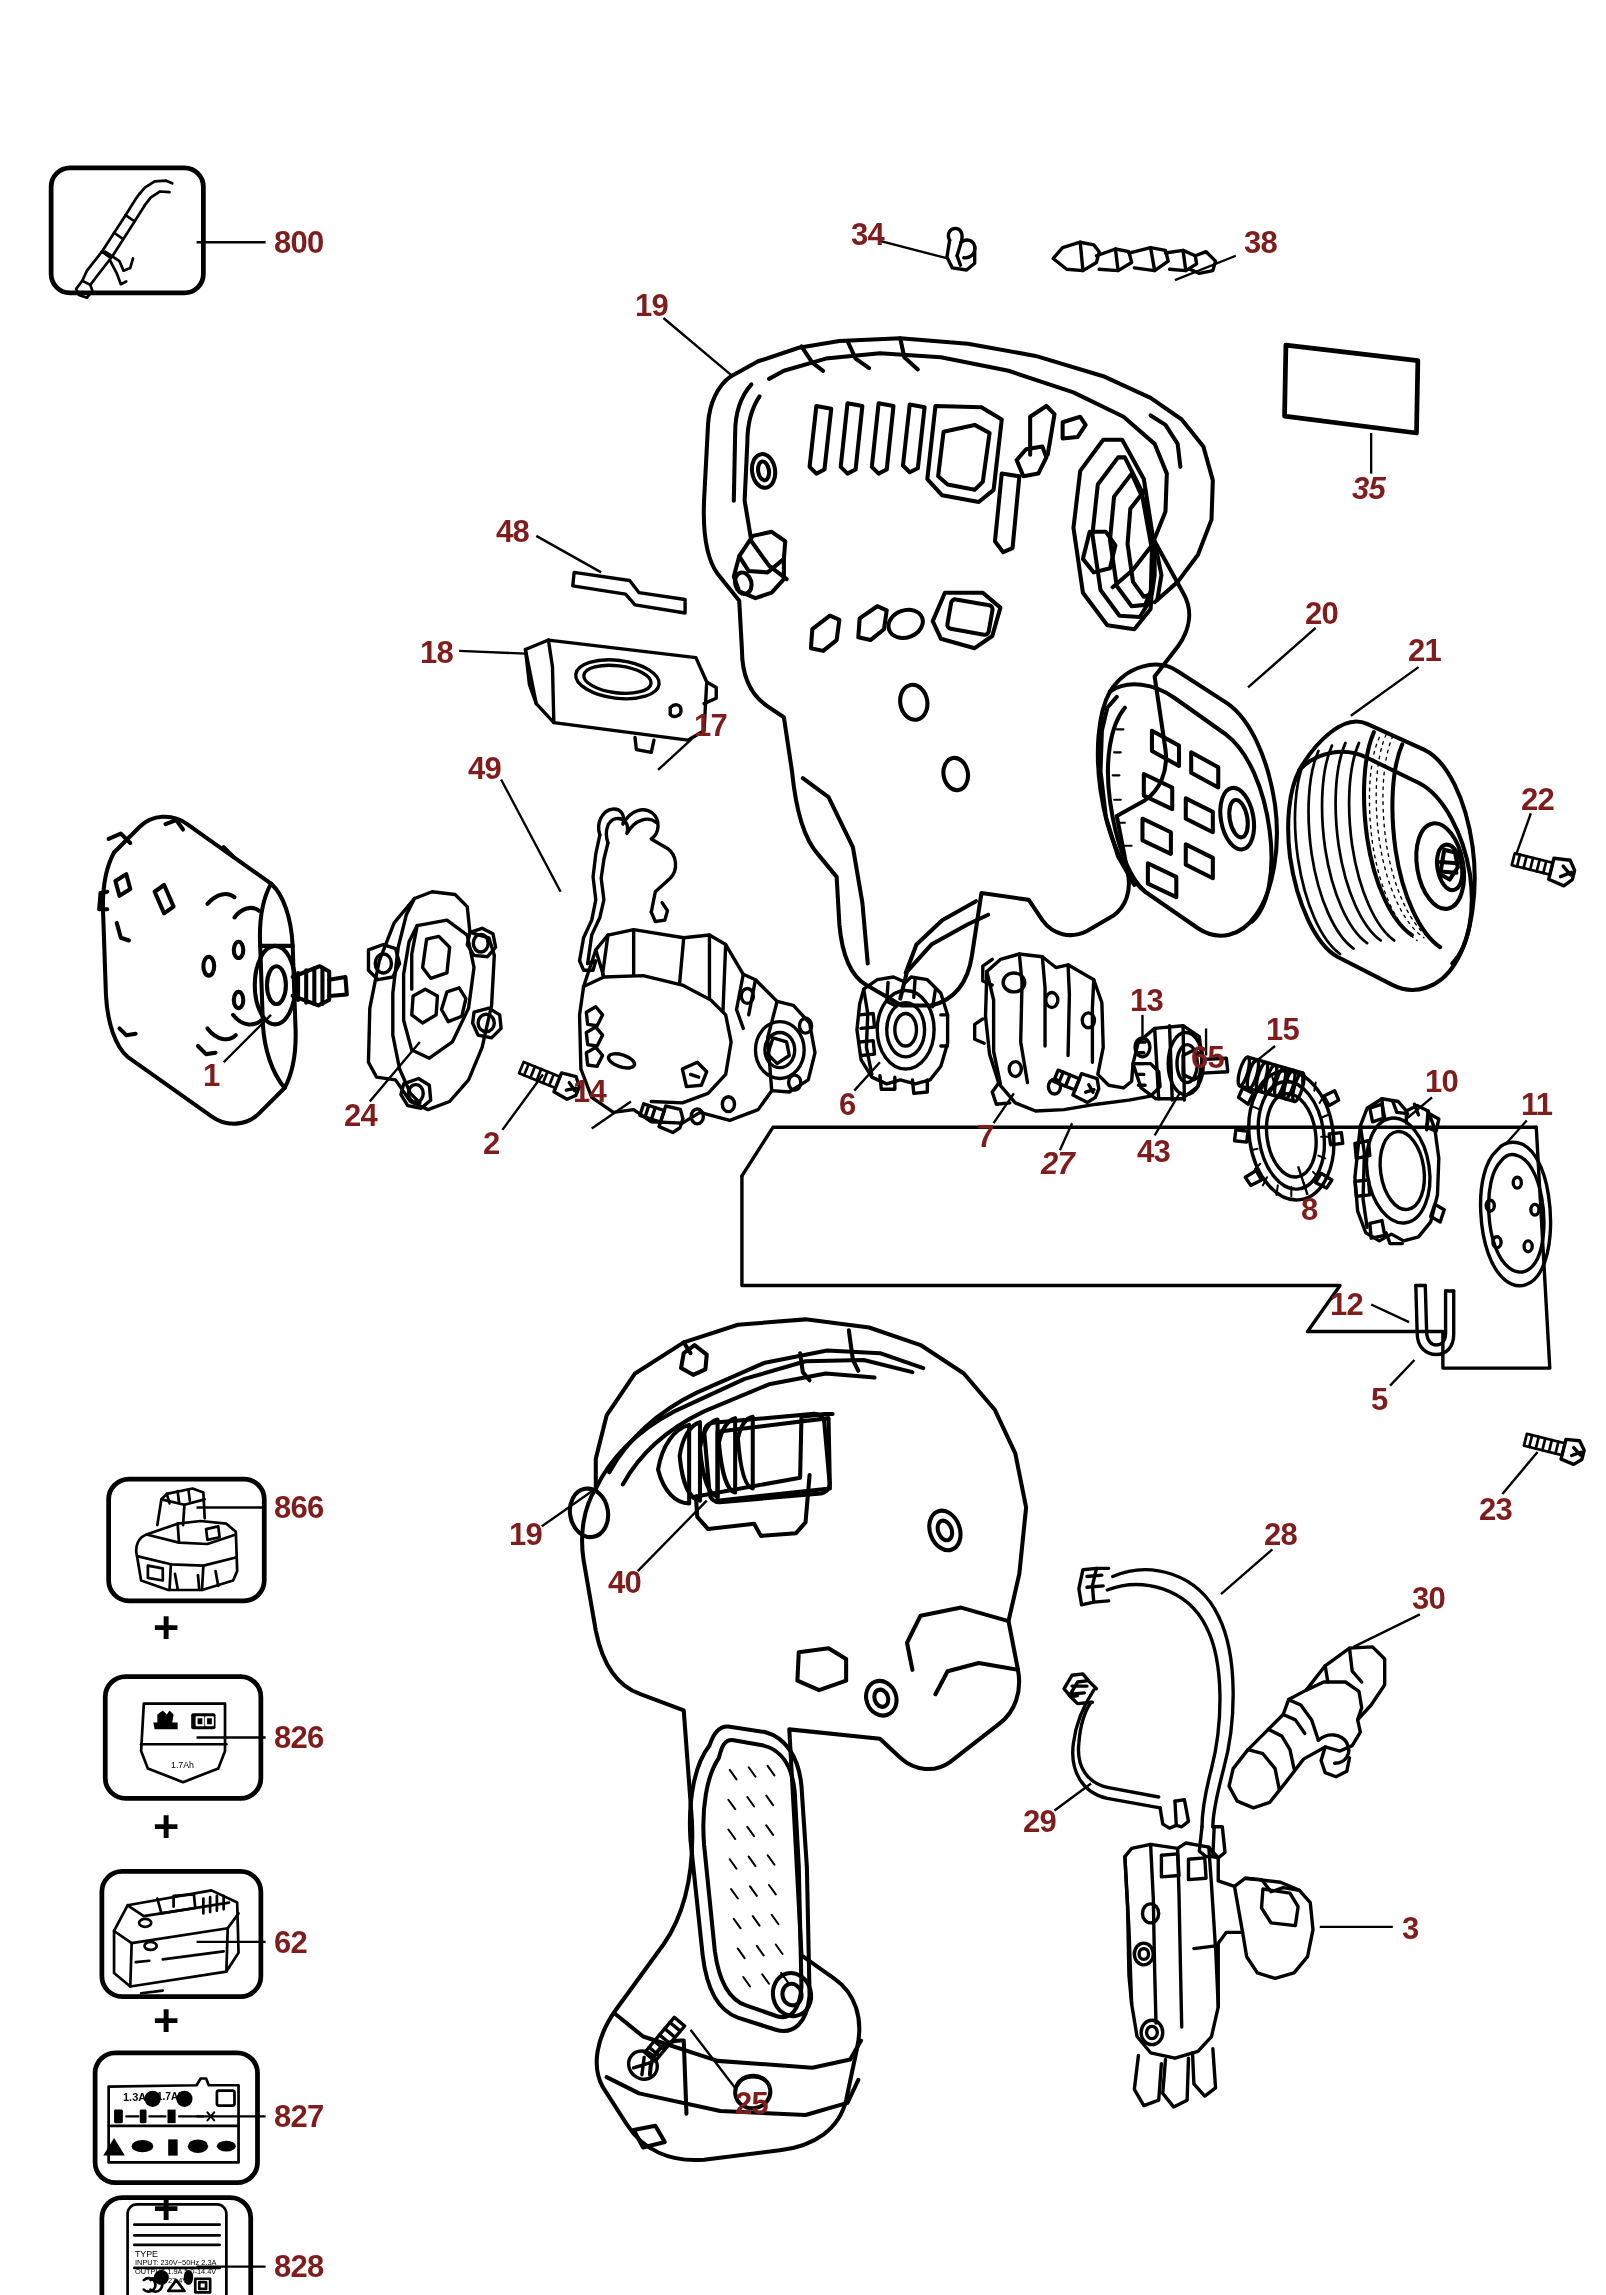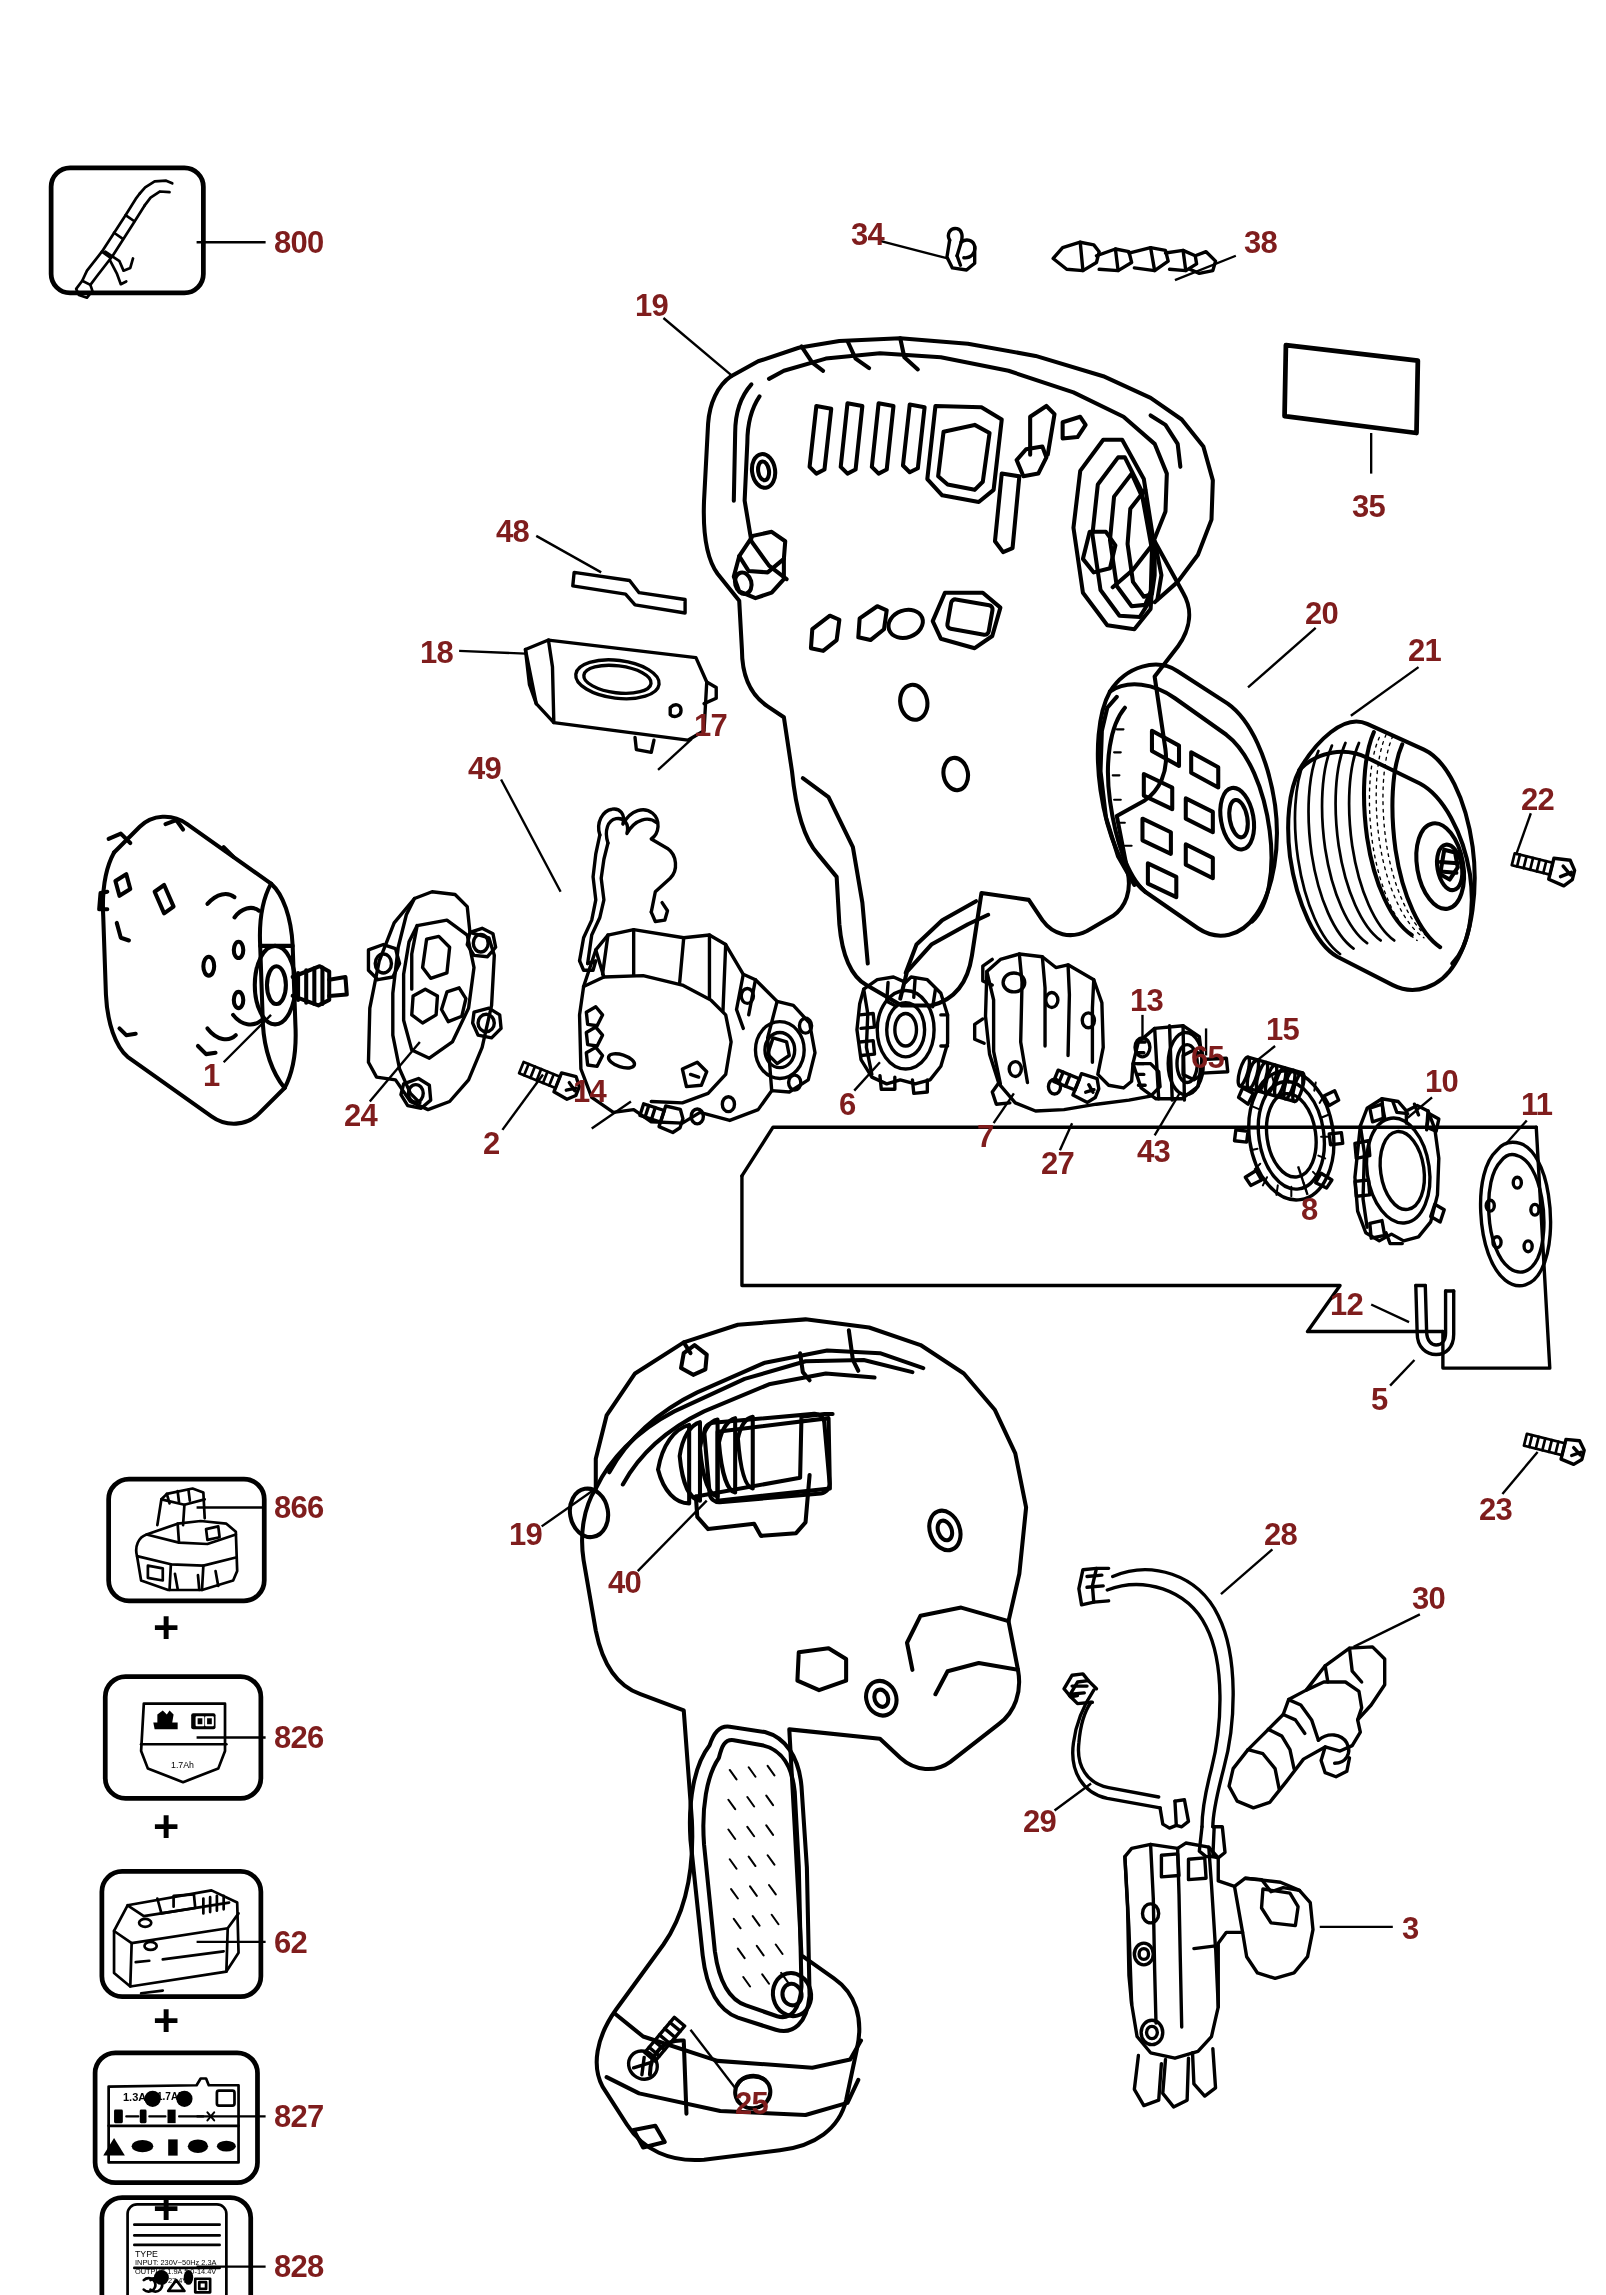--- a/index.html
+++ b/index.html
@@ -792,35 +792,35 @@
   <div class="callout c-lg" style="left:274px;top:225px;">800</div>
   <div class="callout c-lg" style="left:274px;top:1490px;">866</div>
   <div class="callout c-lg" style="left:274px;top:1720px;">826</div>
   <div class="callout c-lg" style="left:274px;top:1925px;">62</div>
   <div class="callout c-lg" style="left:274px;top:2099px;">827</div>
   <div class="callout c-lg" style="left:274px;top:2249px;">828</div>
 
   <div class="callout c-lg" style="left:851px;top:217px;">34</div>
   <div class="callout c-lg" style="left:1244px;top:225px;">38</div>
   <div class="callout c-lg" style="left:635px;top:288px;">19</div>
-  <div class="callout c-lg" style="left:1352px;top:489px;">35</div>
+  <div class="callout c-lg" style="left:1352px;top:471px;font-style:italic;">35</div>
   <div class="callout c-lg" style="left:496px;top:514px;">48</div>
   <div class="callout c-lg" style="left:420px;top:635px;">18</div>
   <div class="callout c-lg" style="left:694px;top:708px;">17</div>
   <div class="callout c-lg" style="left:468px;top:751px;">49</div>
   <div class="callout c-lg" style="left:1305px;top:596px;">20</div>
   <div class="callout c-lg" style="left:1408px;top:633px;">21</div>
   <div class="callout c-lg" style="left:1521px;top:782px;">22</div>
   <div class="callout c-lg" style="left:203px;top:1058px;">1</div>
   <div class="callout c-lg" style="left:344px;top:1098px;">24</div>
   <div class="callout c-lg" style="left:483px;top:1126px;">2</div>
   <div class="callout c-lg" style="left:573px;top:1074px;">14</div>
   <div class="callout c-lg" style="left:839px;top:1087px;">6</div>
   <div class="callout c-lg" style="left:977px;top:1119px;">7</div>
-  <div class="callout c-lg" style="left:1041px;top:1146px;">27</div>
+  <div class="callout c-lg" style="left:1041px;top:1146px;font-style:italic;">27</div>
   <div class="callout c-lg" style="left:1137px;top:1134px;">43</div>
   <div class="callout c-lg" style="left:1130px;top:983px;">13</div>
   <div class="callout c-lg" style="left:1191px;top:996px;margin-top:44px;">65</div>
   <div class="callout c-lg" style="left:1266px;top:1012px;">15</div>
   <div class="callout c-lg" style="left:1301px;top:1192px;">8</div>
   <div class="callout c-lg" style="left:1425px;top:1064px;">10</div>
   <div class="callout c-lg" style="left:1521px;top:1087px;">11</div>
   <div class="callout c-lg" style="left:1330px;top:1287px;">12</div>
   <div class="callout c-lg" style="left:1371px;top:1382px;">5</div>
   <div class="callout c-lg" style="left:1479px;top:1492px;">23</div>

